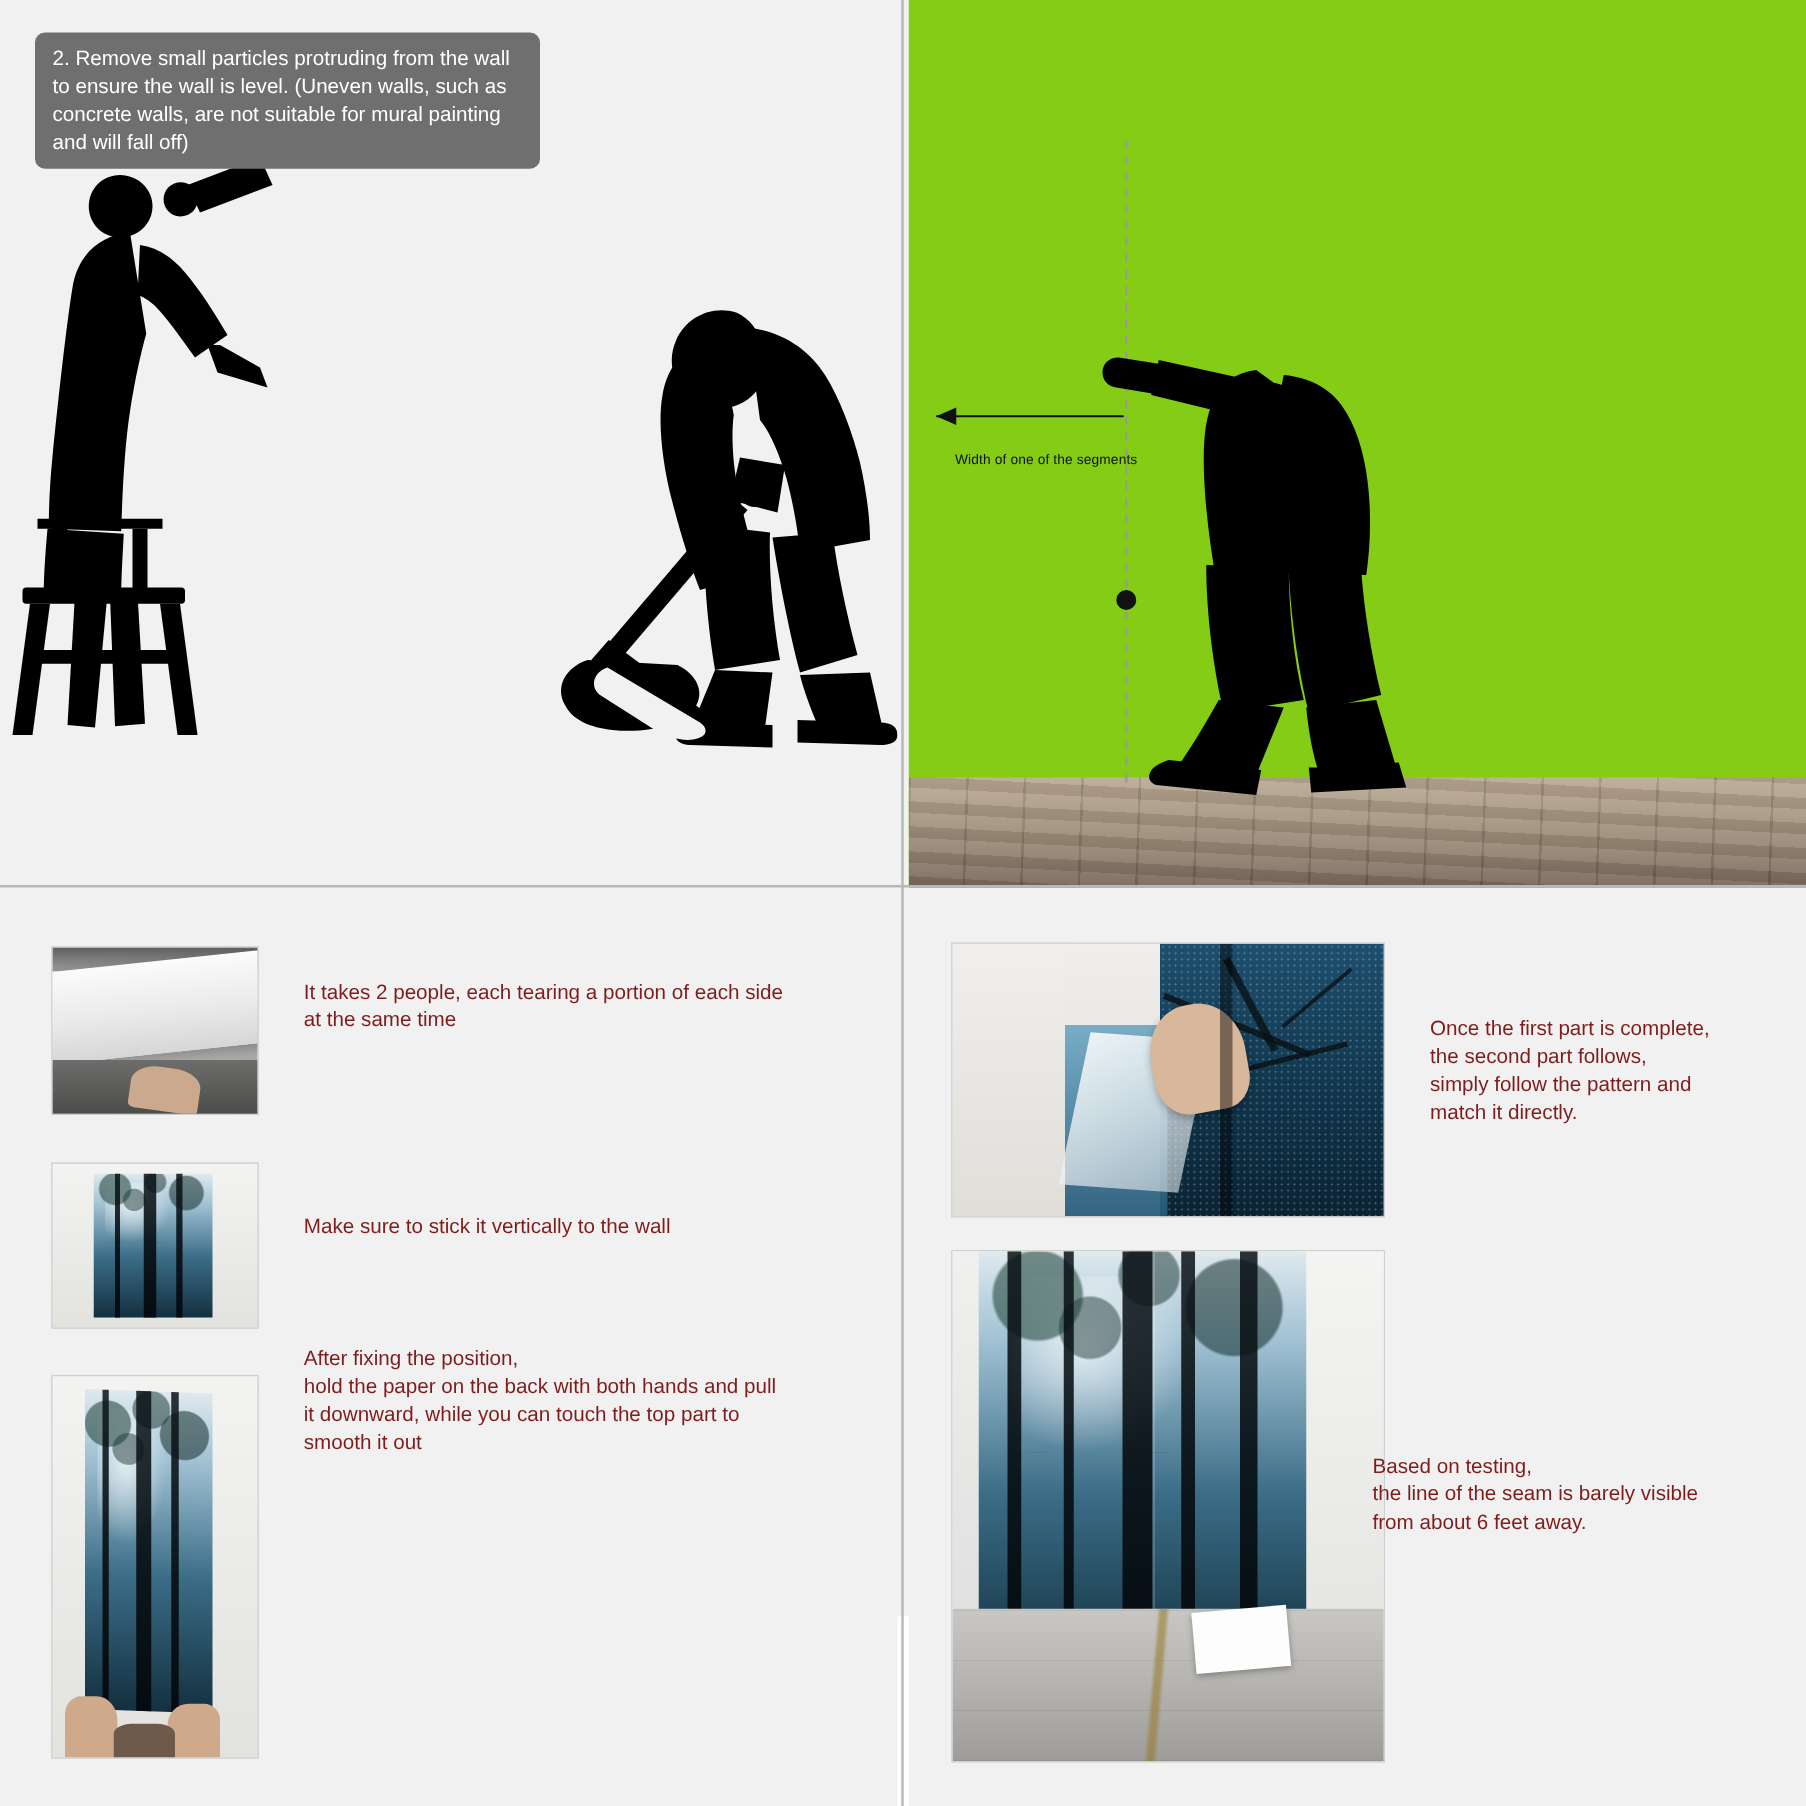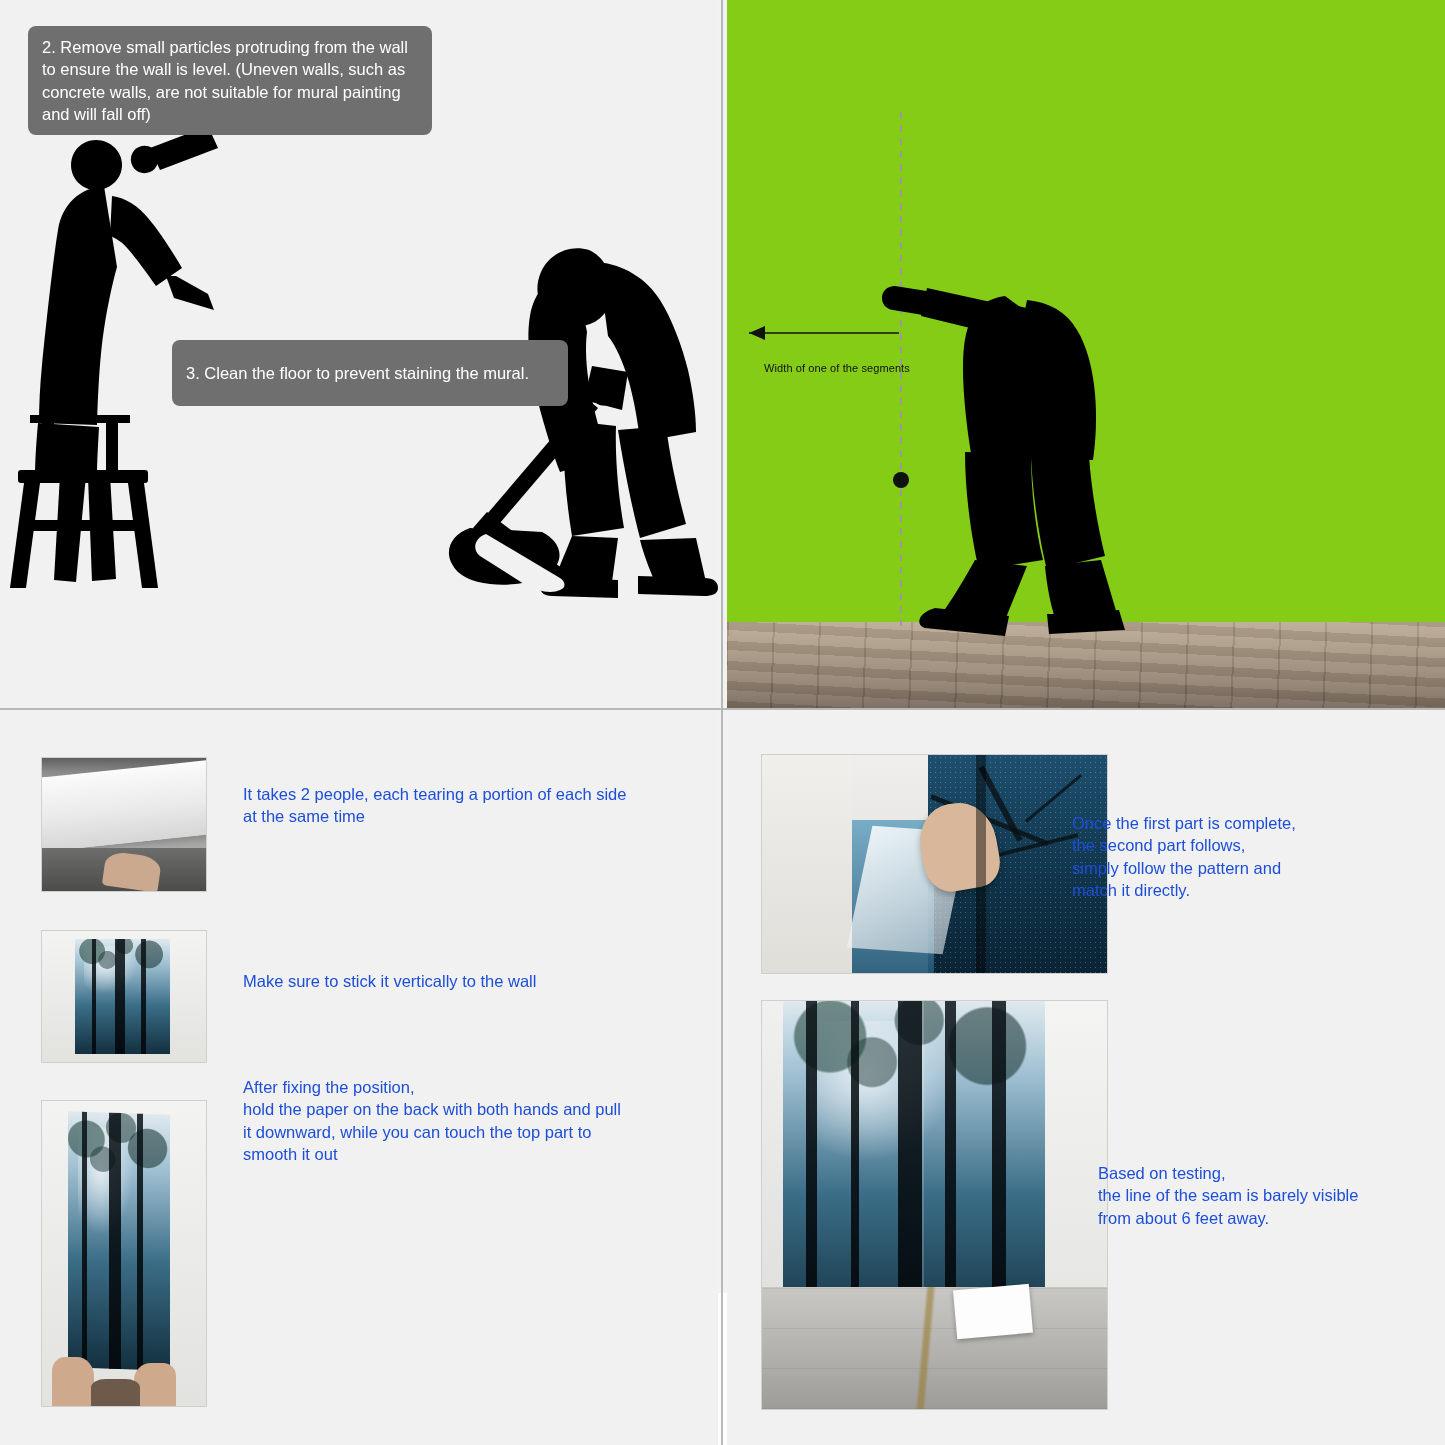--- a/index.html
+++ b/index.html
@@ -105,38 +105,38 @@
     position: absolute;
     box-sizing: border-box;
     border: 1px solid #cfcfcf;
     background: #dfe3e6;
     overflow: hidden;
   }
   .cap {
     position: absolute;
     font-size: 16.5px;
     line-height: 1.35;
-    color: #1d4ed8;
+    color: #7f1d1d;
     white-space: pre-line;
   }
 
   
   #photo-tear   { left: 41px; top: 757px;  width: 166px; height: 135px; }
   #photo-vert   { left: 41px; top: 930px;  width: 166px; height: 133px; }
   #photo-pull   { left: 41px; top: 1100px; width: 166px; height: 307px; }
 
   #cap-tear { left: 243px; top: 783px;  width: 430px; }
   #cap-vert { left: 243px; top: 957px;  width: 430px; margin-top: 13px; }
   #cap-pull { left: 243px; top: 1076px; width: 450px; }
 
   
   #photo-second { left: 761px; top: 754px;  width: 347px; height: 220px; }
   #photo-seam   { left: 761px; top: 1000px; width: 347px; height: 410px; }
 
-  #cap-second { left: 1072px; top: 812px;  width: 290px; }
+  #cap-second { left: 1144px; top: 812px;  width: 290px; }
   #cap-seam   { left: 1098px; top: 1162px; width: 330px; }
 
   
   .ph-tear-bg {
     position: absolute; inset: 0;
     background: linear-gradient(165deg,#d8d8d6 0%, #cfcfcd 38%, #b9b9b7 60%, #8e8e8c 100%);
   }
   .ph-tear-sheet {
     position: absolute; left: -8%; top: 8%;
     width: 118%; height: 56%;
@@ -300,21 +300,20 @@
 
         <path d="M586 398l-104 122 12 10 104-122-12-10z"></path>
 
         <path d="M487 512l-14 16 80 60 14-16-80-60z"></path>
         <path d="M470 528c-18 6-26 22-18 36 6 12 20 18 38 20 28 3 56-4 66-18 8-12 2-26-14-34l-72-4z"></path>
         <path d="M486 534l74 44c6 4 6 10 0 12-8 4-22 2-36-6l-44-28c-8-6-6-18 6-22z" fill="#f1f1f1"></path>
       </g>
     </svg>
 
     <div class="callout" id="callout-step2">2. Remove small particles protruding from the wall to ensure the wall is level. (Uneven walls, such as concrete walls, are not suitable for mural painting and will fall off)</div>
-    <div class="callout" id="callout-step3">3. Clean the floor to prevent staining the mural.</div>
   </div>
 
   <div class="quad" id="quad-tr">
     <div class="floor-strip"></div>
 
     <svg class="svg-layer" viewBox="0 0 718 710">
 
       <line x1="174" y1="112" x2="174" y2="628" stroke="#9a9a9a" stroke-width="2" stroke-dasharray="7 6"></line>
       <circle cx="174" cy="480" r="8" fill="#111"></circle>
 

